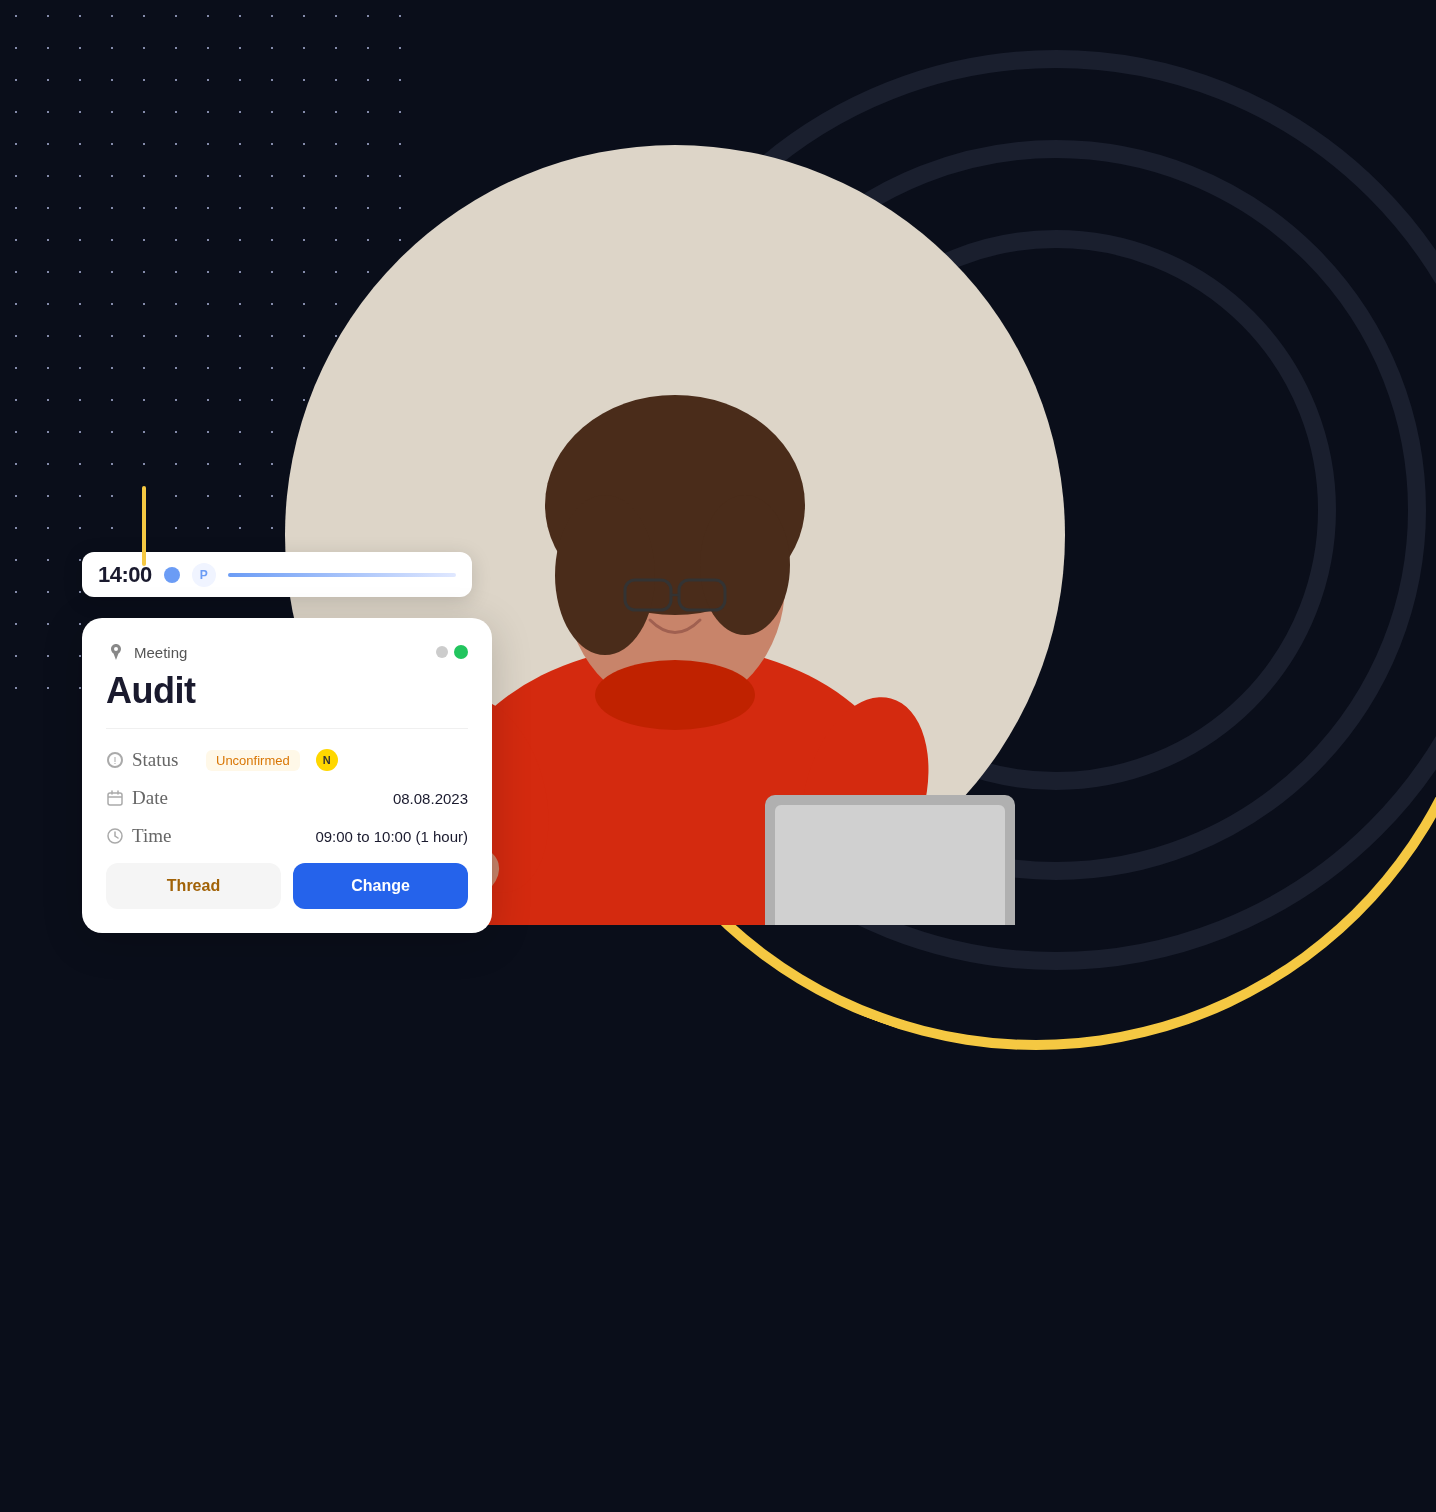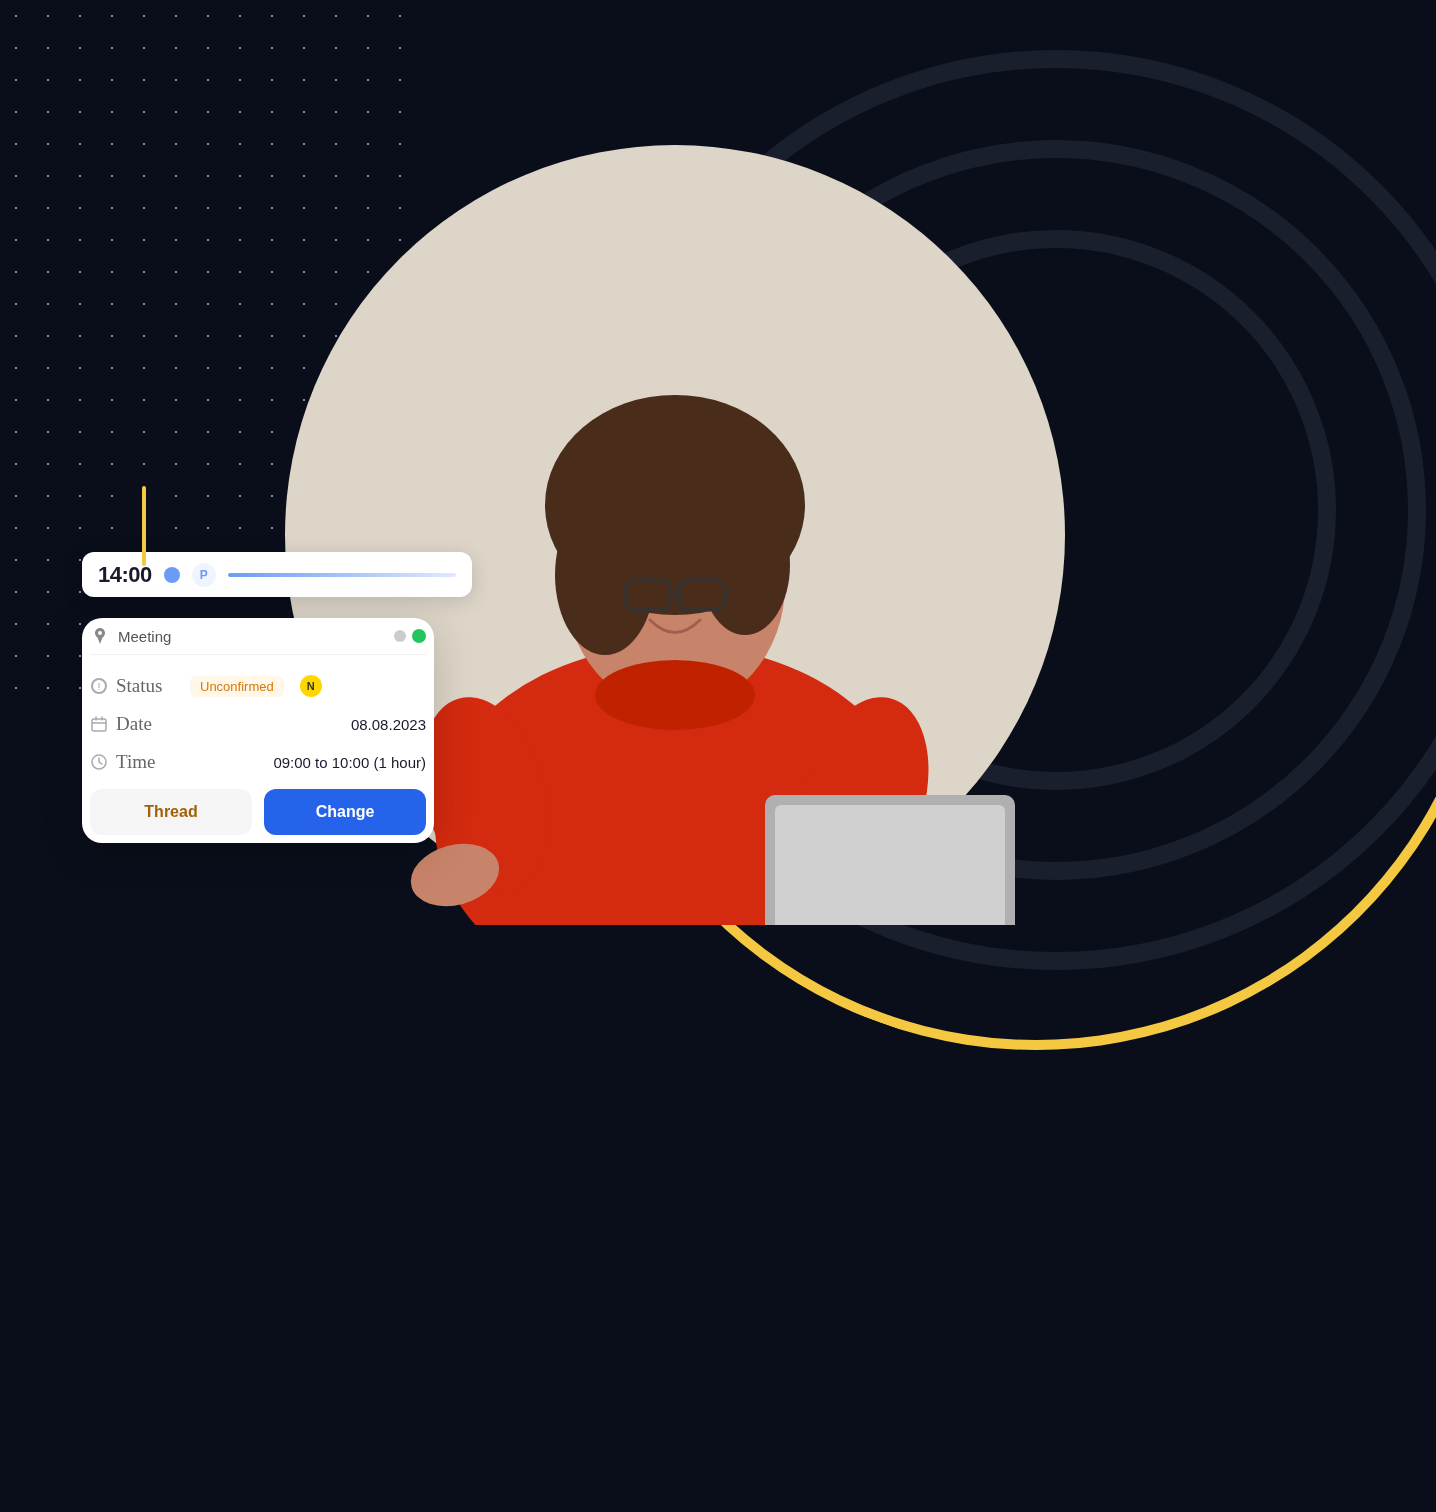--- a/index.html
+++ b/index.html
@@ -155,24 +155,24 @@
       background: #f5c842;
       border-radius: 2px;
       z-index: 21;
     }
 
     
     .meeting-card {
       position: absolute;
       top: 618px;
       left: 82px;
-      width: 352px;
+      width: 410px;
       background: #ffffff;
       border-radius: 20px;
-      padding: 8px;
+      padding: 24px;
       z-index: 20;
       box-shadow: 0 8px 40px rgba(0,0,0,0.18);
     }
 
     .card-header {
       display: flex;
       align-items: center;
       justify-content: space-between;
       margin-bottom: 8px;
     }
@@ -405,20 +405,21 @@
         <path d="M10 2C7.24 2 5 4.24 5 7c0 1.9 1.01 3.57 2.52 4.5L10 18l2.48-6.5C13.99 10.57 15 8.9 15 7c0-2.76-2.24-5-5-5zm0 7a2 2 0 110-4 2 2 0 010 4z" fill="#888"></path>
       </svg>
       <span>Meeting</span>
     </div>
     <div class="status-dots">
       <div class="status-dot-gray"></div>
       <div class="status-dot-green"></div>
     </div>
   </div>
 
+  <div class="card-title">Audit</div>
 
   <div class="card-divider"></div>
 
   <div class="card-row">
     <div class="card-row-label">
       <svg width="18" height="18" viewBox="0 0 18 18" fill="none">
         <path d="M9 1a8 8 0 100 16A8 8 0 009 1zm0 14A6 6 0 119 3a6 6 0 010 12zm-.5-9h1v5h-1zm0 6h1v1h-1z" fill="#aaa"></path>
       </svg>
       <span>Status</span>
     </div>

